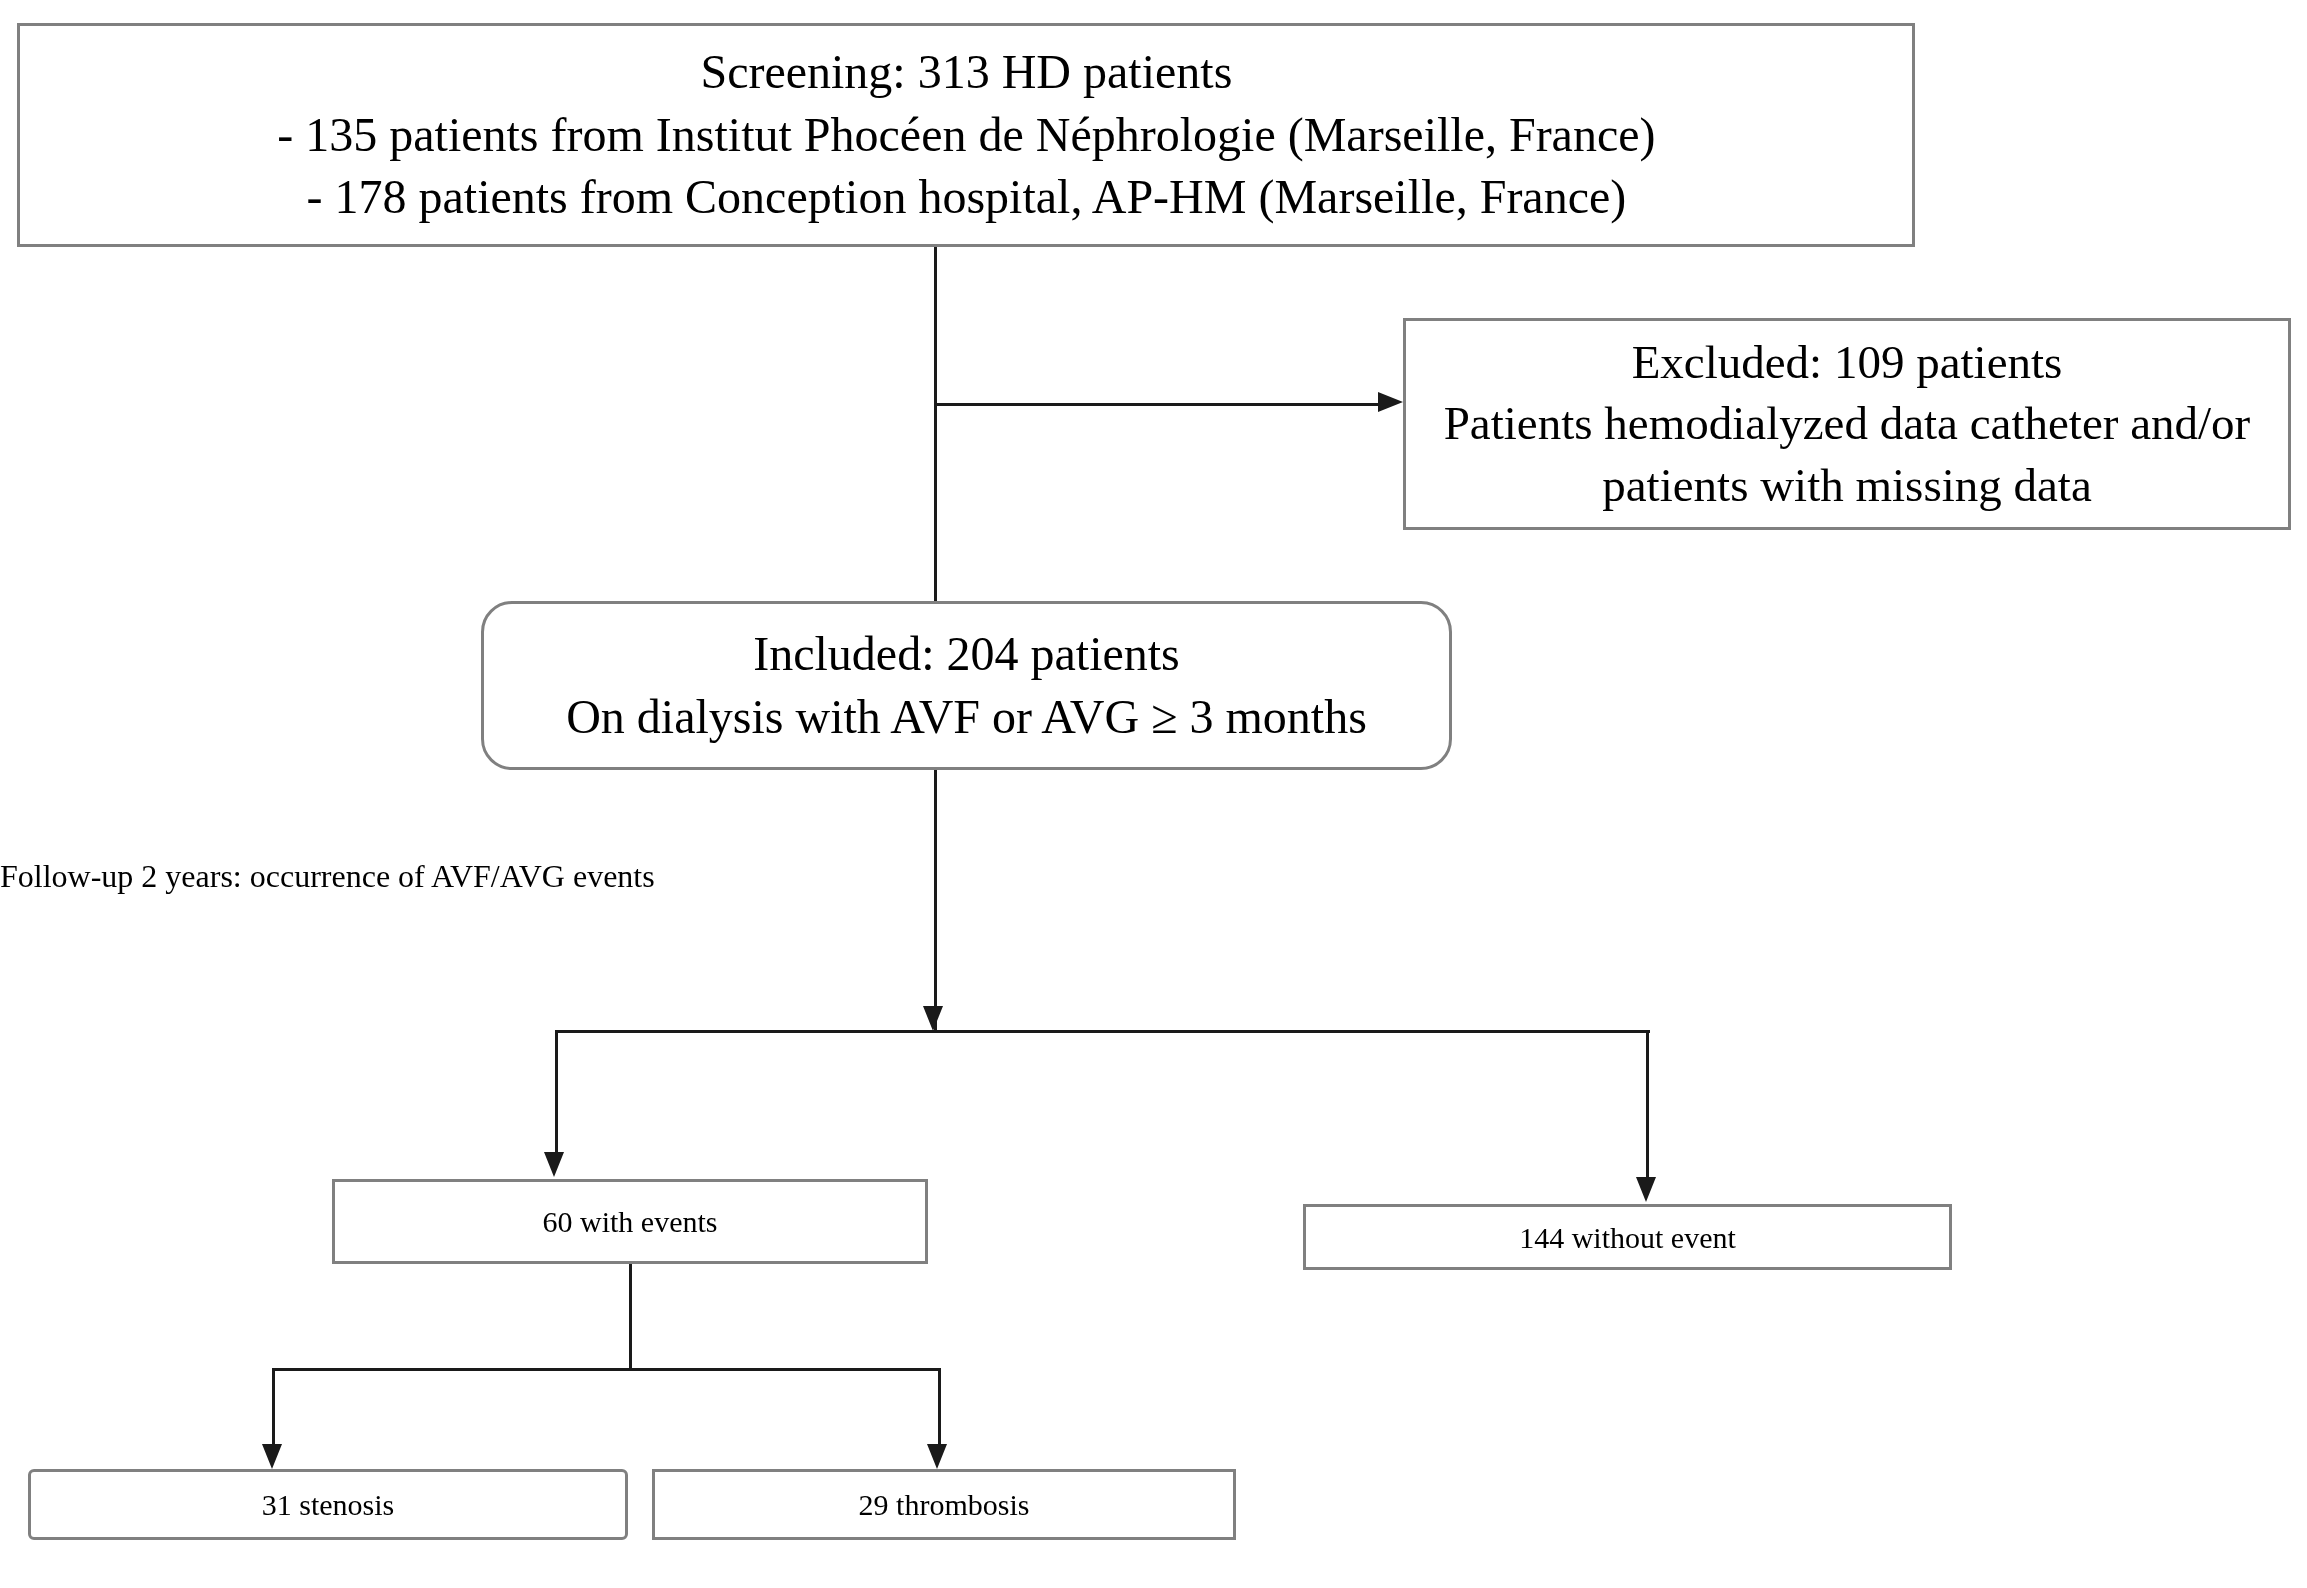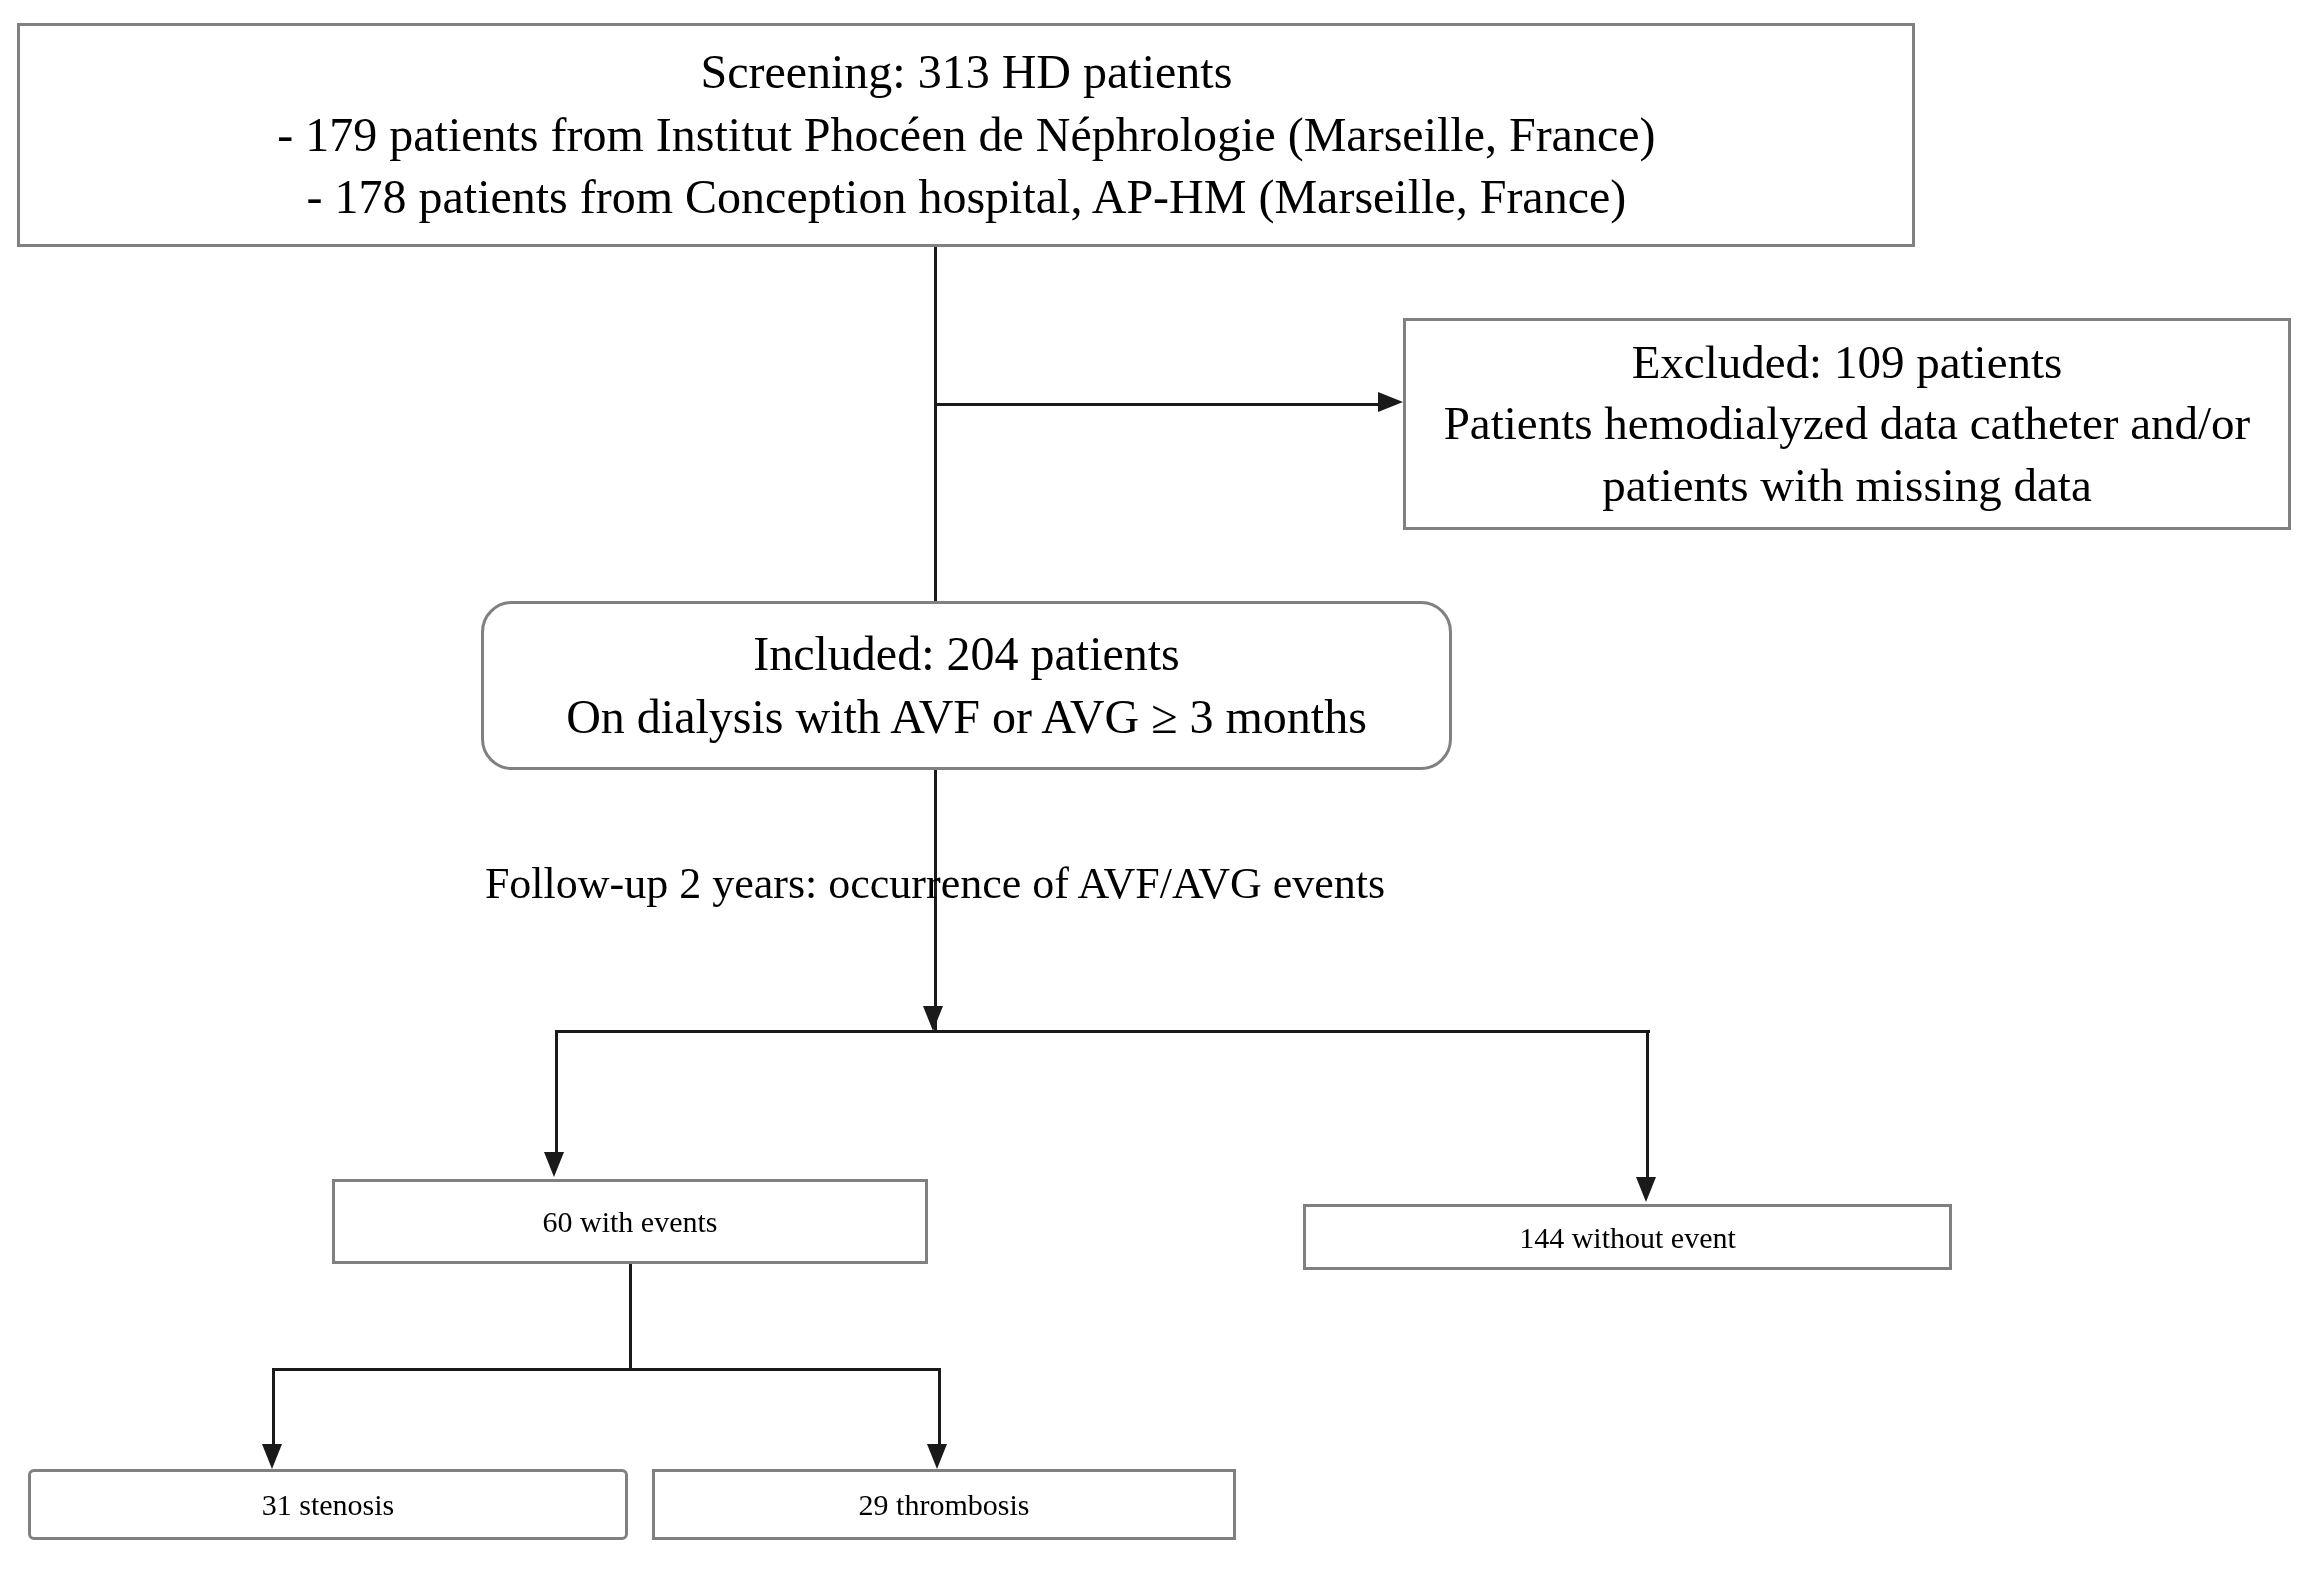--- a/index.html
+++ b/index.html
@@ -45,22 +45,22 @@
   #node-noevent   { left: 1303px; top: 1204px; width: 649px; height: 66px; }
   #node-stenosis  { left: 28px;   top: 1469px; width: 600px;  height: 71px; border-radius: 6px; }
   #node-thrombosis{ left: 652px; top: 1469px; width: 584px;  height: 71px; }
 
   
   #caption-followup {
     position: absolute;
     left: 0;
     top: 858px;
     width: 1870px;
-    text-align: center;
-    font-size: 44px;
+    text-align: left;
+    font-size: 32px;
     white-space: nowrap;
     z-index: 6;
   }
 
   
   .vline {
     position: absolute;
     width: 3.1px;
     background: #1a1a1a;
     z-index: 2;
@@ -130,21 +130,21 @@
 
   <div class="vline" id="trunk-events"></div>
   <div class="hline" id="splitbar-2"></div>
   <div class="vline" id="leg-stenosis"></div>
   <div class="arrow-down" id="arrow-stenosis"></div>
   <div class="vline" id="leg-thrombosis"></div>
   <div class="arrow-down" id="arrow-thrombosis"></div>
 
   <div class="node" id="node-screening">
     <span class="line f-big">Screening: 313 HD patients</span>
-    <span class="line f-big">- 179 patients from Institut Phocéen de Néphrologie (Marseille, France)</span>
+    <span class="line f-big">- 135 patients from Institut Phocéen de Néphrologie (Marseille, France)</span>
     <span class="line f-big">- 178 patients from Conception hospital, AP-HM (Marseille, France)</span>
   </div>
 
   <div class="node" id="node-excluded">
     <span class="line f-mid">Excluded: 109 patients</span>
     <span class="line f-mid">Patients hemodialyzed data catheter and/or</span>
     <span class="line f-mid">patients with missing data</span>
   </div>
 
   <div class="node" id="node-included">

